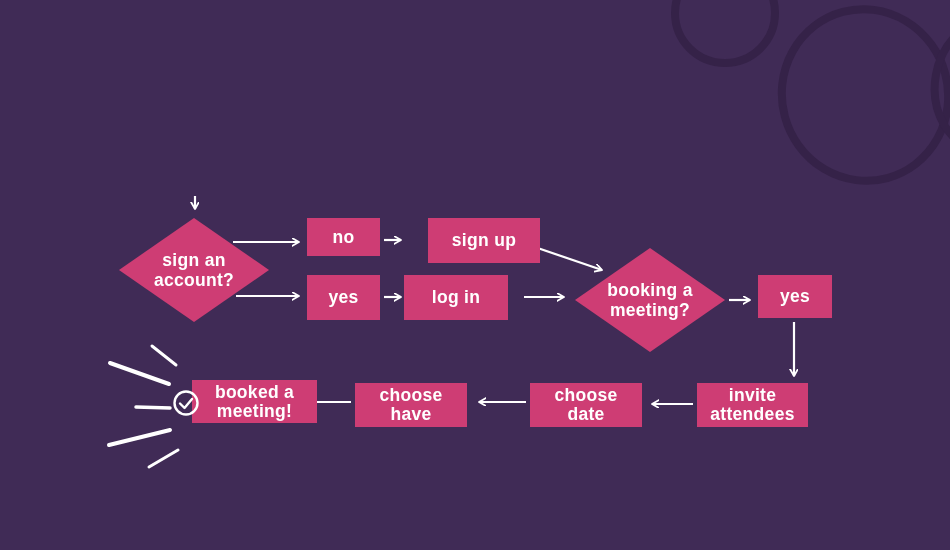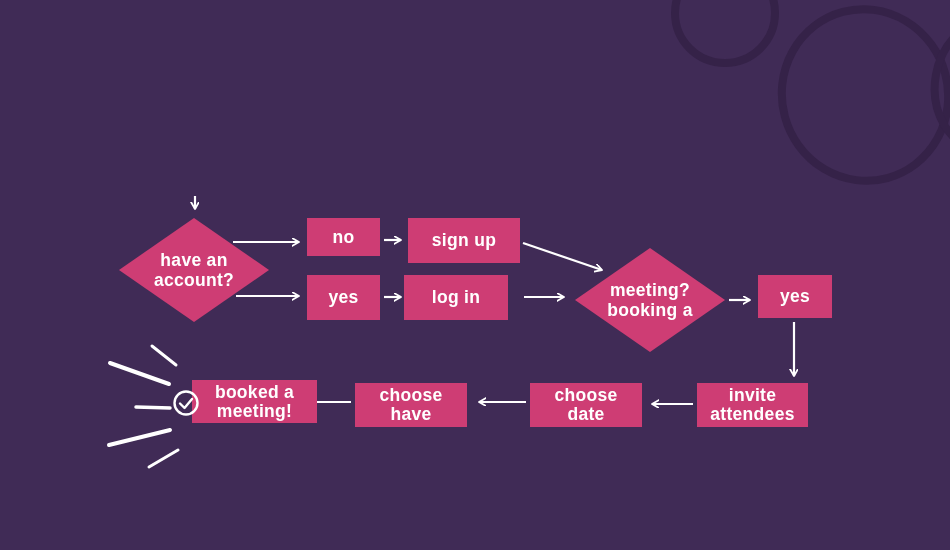--- a/index.html
+++ b/index.html
@@ -118,43 +118,43 @@
       <path class="ray" d="M110,363 L169,384" stroke-width="4"></path>
       <path class="ray" d="M136,407 L170,408" stroke-width="3.5"></path>
       <path class="ray" d="M109,445 L170,430" stroke-width="4"></path>
       <path class="ray" d="M149,467 L178,450" stroke-width="3"></path>
     </g>
   </svg>
 
 
 
   <div class="diamond-label" style="left:119px; top:250px; width:150px;">
-    <div>have an</div>
+    <div>sign an</div>
     <div>account?</div>
   </div>
 
   <div class="node" style="left:307px; top:218px; width:73px; height:38px;">
     <span>no</span>
   </div>
 
-  <div class="node" style="left:408px; top:218px; width:112px; height:45px;">
+  <div class="node" style="left:428px; top:218px; width:112px; height:45px;">
     <span>sign up</span>
   </div>
 
   <div class="node" style="left:307px; top:275px; width:73px; height:45px;">
     <span>yes</span>
   </div>
 
   <div class="node" style="left:404px; top:275px; width:104px; height:45px;">
     <span>log in</span>
   </div>
 
   <div class="diamond-label" style="left:575px; top:280px; width:150px;">
+    <div>booking a</div>
     <div>meeting?</div>
-    <div>booking a</div>
   </div>
 
   <div class="node" style="left:758px; top:275px; width:74px; height:43px;">
     <span>yes</span>
   </div>
 
   <div class="node" style="left:697px; top:383px; width:111px; height:44px;">
     <div>invite</div>
     <div>attendees</div>
   </div>

